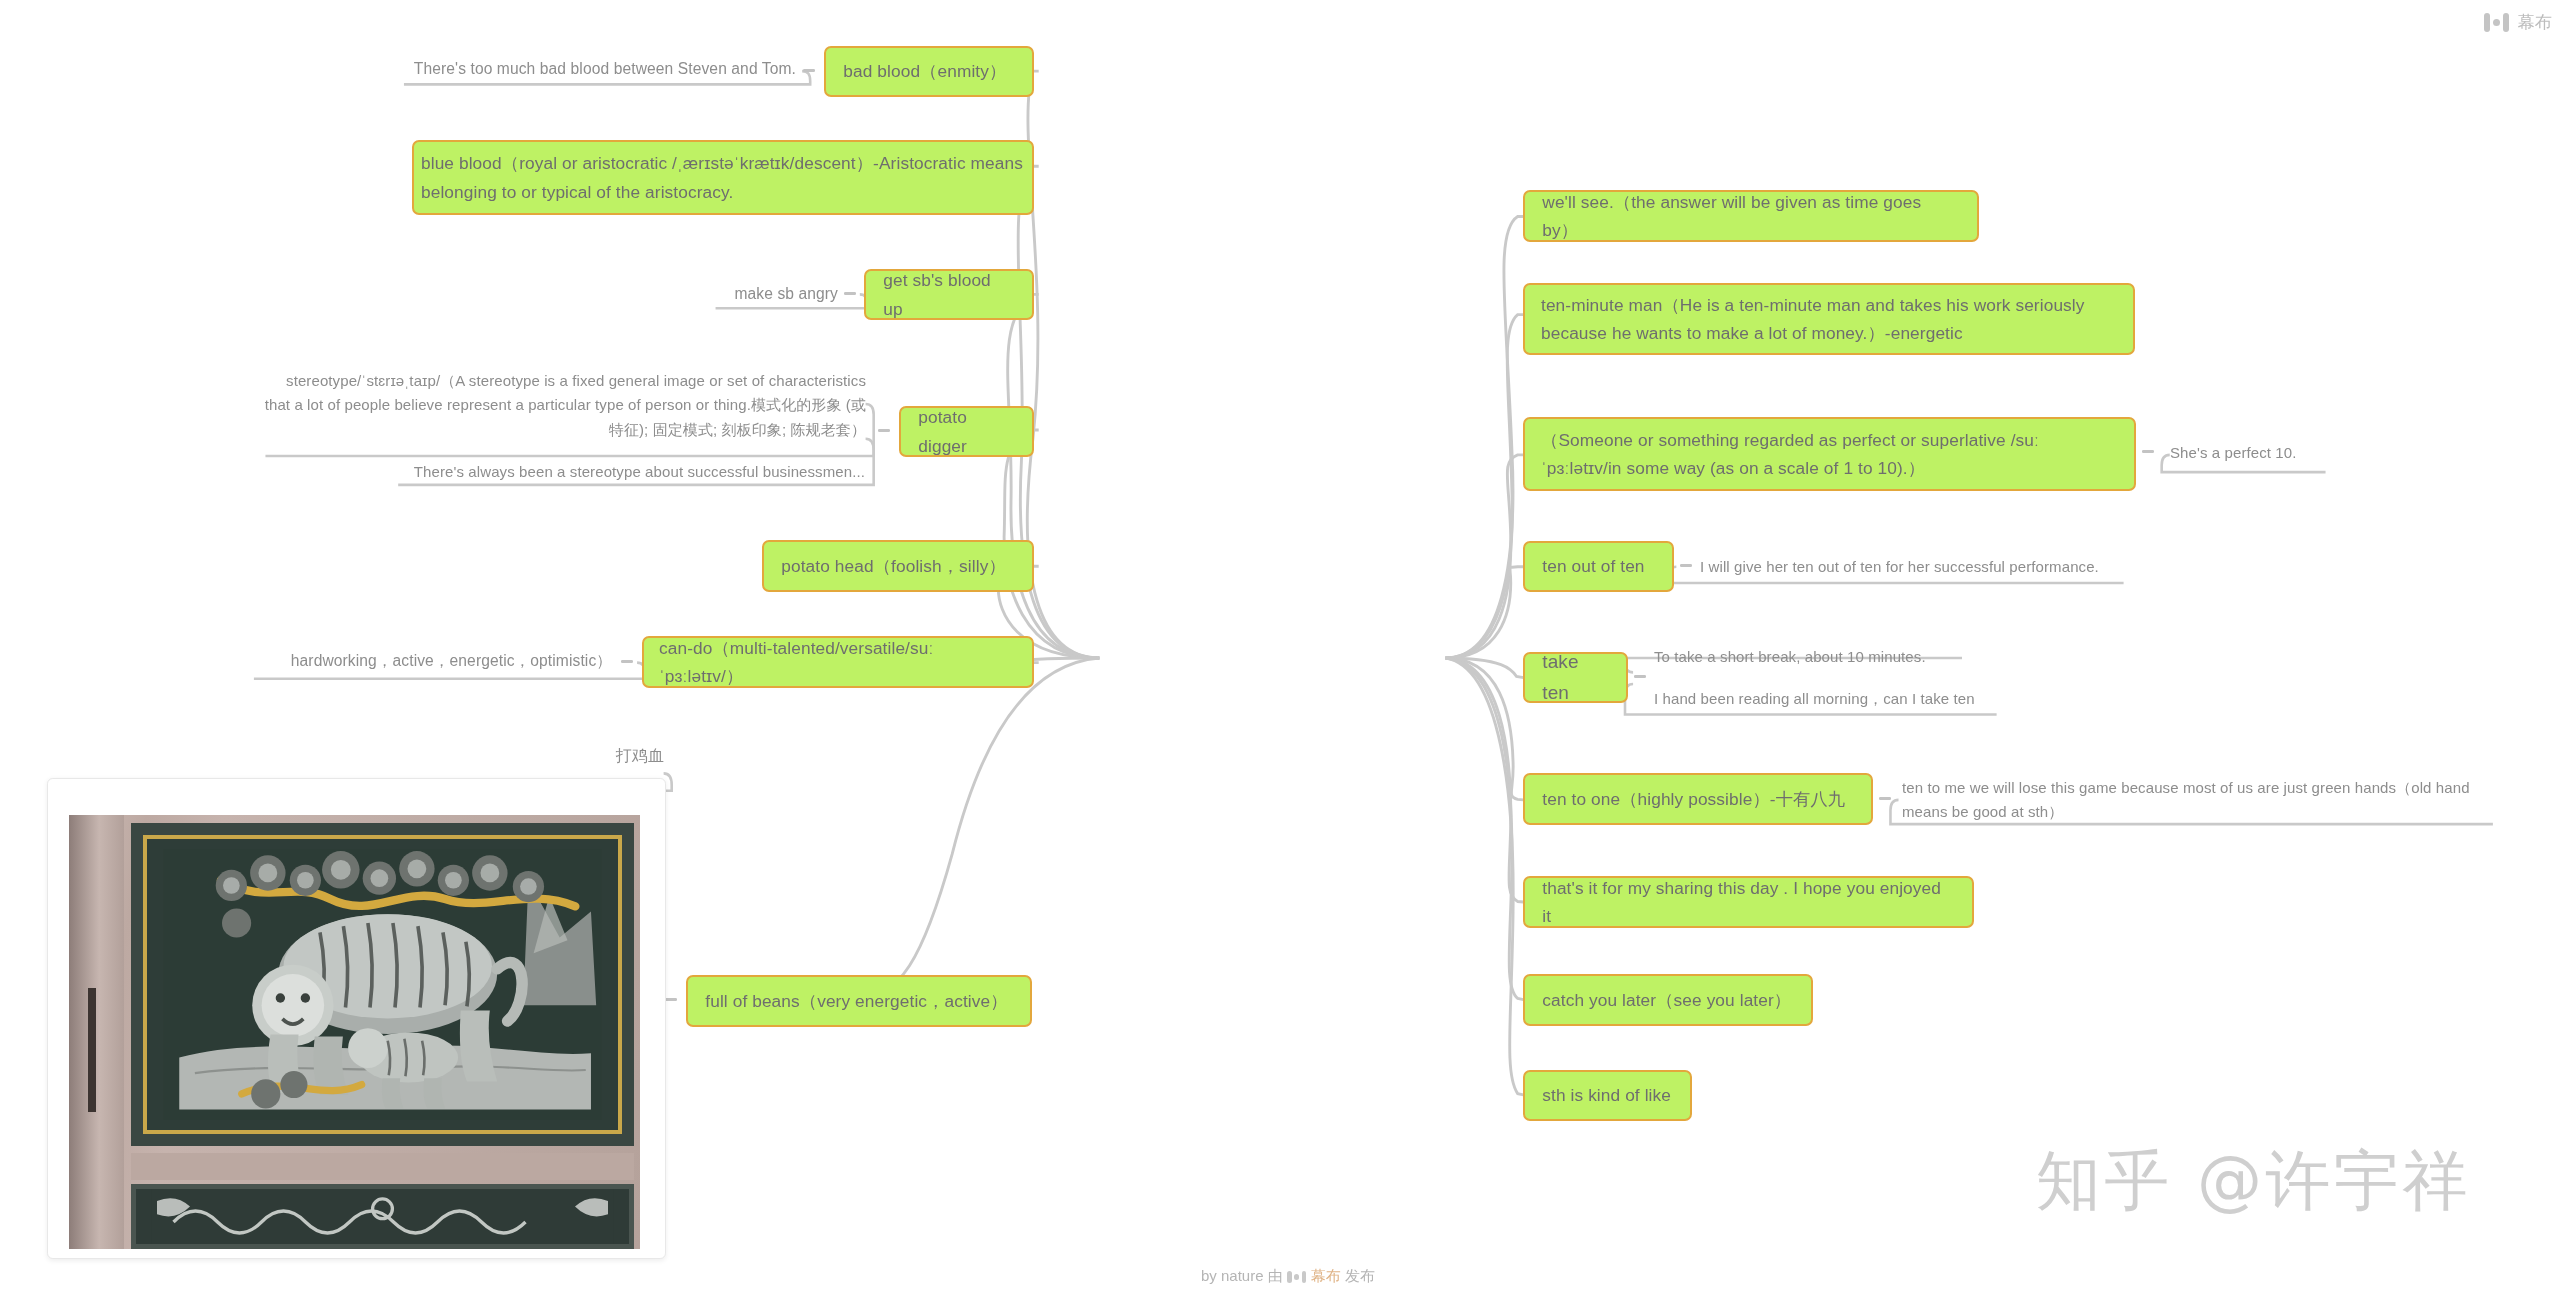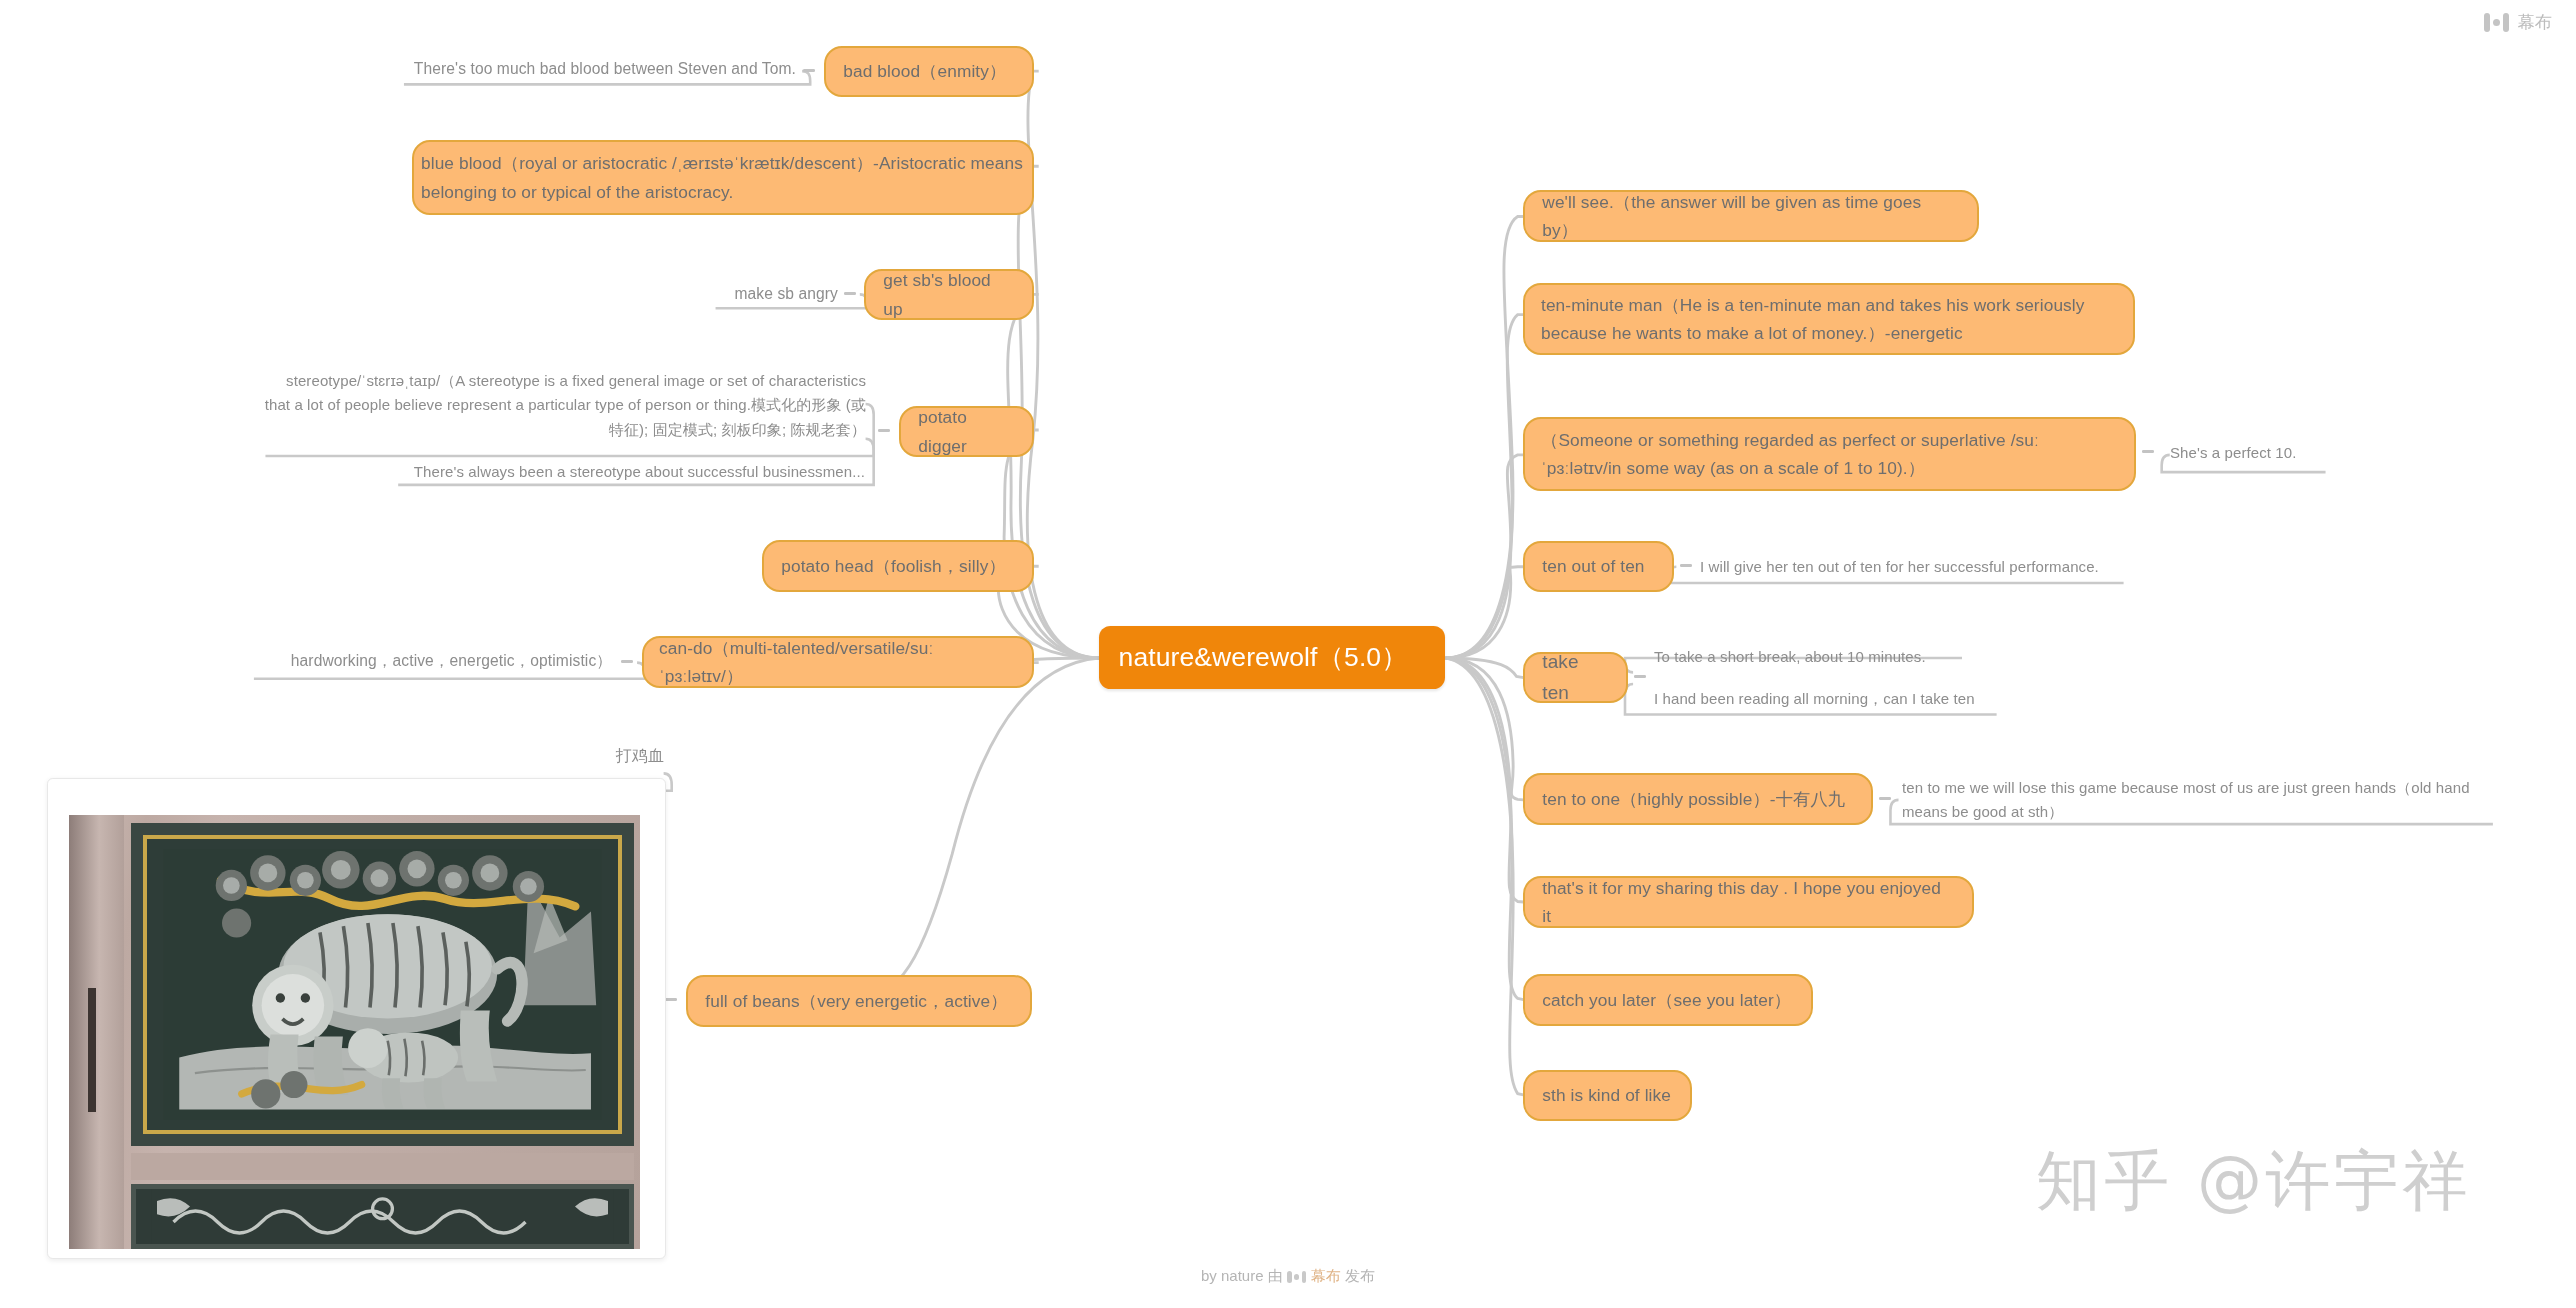--- a/index.html
+++ b/index.html
@@ -31,23 +31,23 @@
     height: 1309px;
     pointer-events: none;
   }
   #links path { fill: none; stroke: #c9c9c9; stroke-width: 5; }
   #links path.thin { stroke-width: 4.5; }
 
   
   .node {
     position: absolute;
     box-sizing: border-box;
-    background: #fdba74;
+    background: #bef264;
     border: 2.9px solid #e3a73c;
-    border-radius: 18px;
+    border-radius: 7px;
     color: #6e6e6e;
     display: flex;
     align-items: center;
     padding: 0 17.3px;
     line-height: 1.62;
     letter-spacing: 0.1px;
   }
   .node span { display: block; width: 100%; }
 
   .root {
@@ -200,23 +200,20 @@
     <path class="thin" d="M1104 1148 C 1114 1148, 1118 1154, 1118 1166 L 1118 1176 L 440 1176"></path>
     <path class="thin" d="M1150 1340 C 1160 1340, 1164 1348, 1164 1360 L 1164 1370 L 90 1370"></path>
 
     <path class="thin" d="M3760 788 C 3750 788, 3746 794, 3746 806 L 3746 818 L 4030 818"></path>
     <path class="thin" d="M2905 982 C 2895 982, 2891 988, 2891 1000 L 2891 1010 L 3680 1010"></path>
     <path class="thin" d="M2830 1165 C 2820 1165, 2816 1158, 2816 1148 L 2816 1140 L 3400 1140"></path>
     <path class="thin" d="M2830 1185 C 2820 1185, 2816 1192, 2816 1204 L 2816 1238 L 3460 1238"></path>
     <path class="thin" d="M3290 1386 C 3280 1386, 3276 1392, 3276 1404 L 3276 1428 L 4320 1428"></path>
   </svg>
 
-  <div class="node root" style="left:1099px; top:626px; width:346px; height:63px;">
-    <span>nature&amp;werewolf（5.0）</span>
-  </div>
 
   <div class="node" style="left:824px; top:46px; width:210px; height:51px; font-size:17.3px;">
     <span>bad blood（enmity）</span>
   </div>
   <div class="dash" style="left:803px; top:69px;"></div>
   <div class="leaf right" style="left:398px; top:57px; width:398px; font-size:15.6px;">There's too much bad blood between Steven and Tom.</div>
 
   <div class="node" style="left:412px; top:140px; width:622px; height:75px; font-size:17.3px; padding:0 7px;">
     <span>blue blood（royal or aristocratic /ˌærɪstəˈkrætɪk/descent）-Aristocratic means belonging to or typical of the aristocracy.</span>
   </div>

